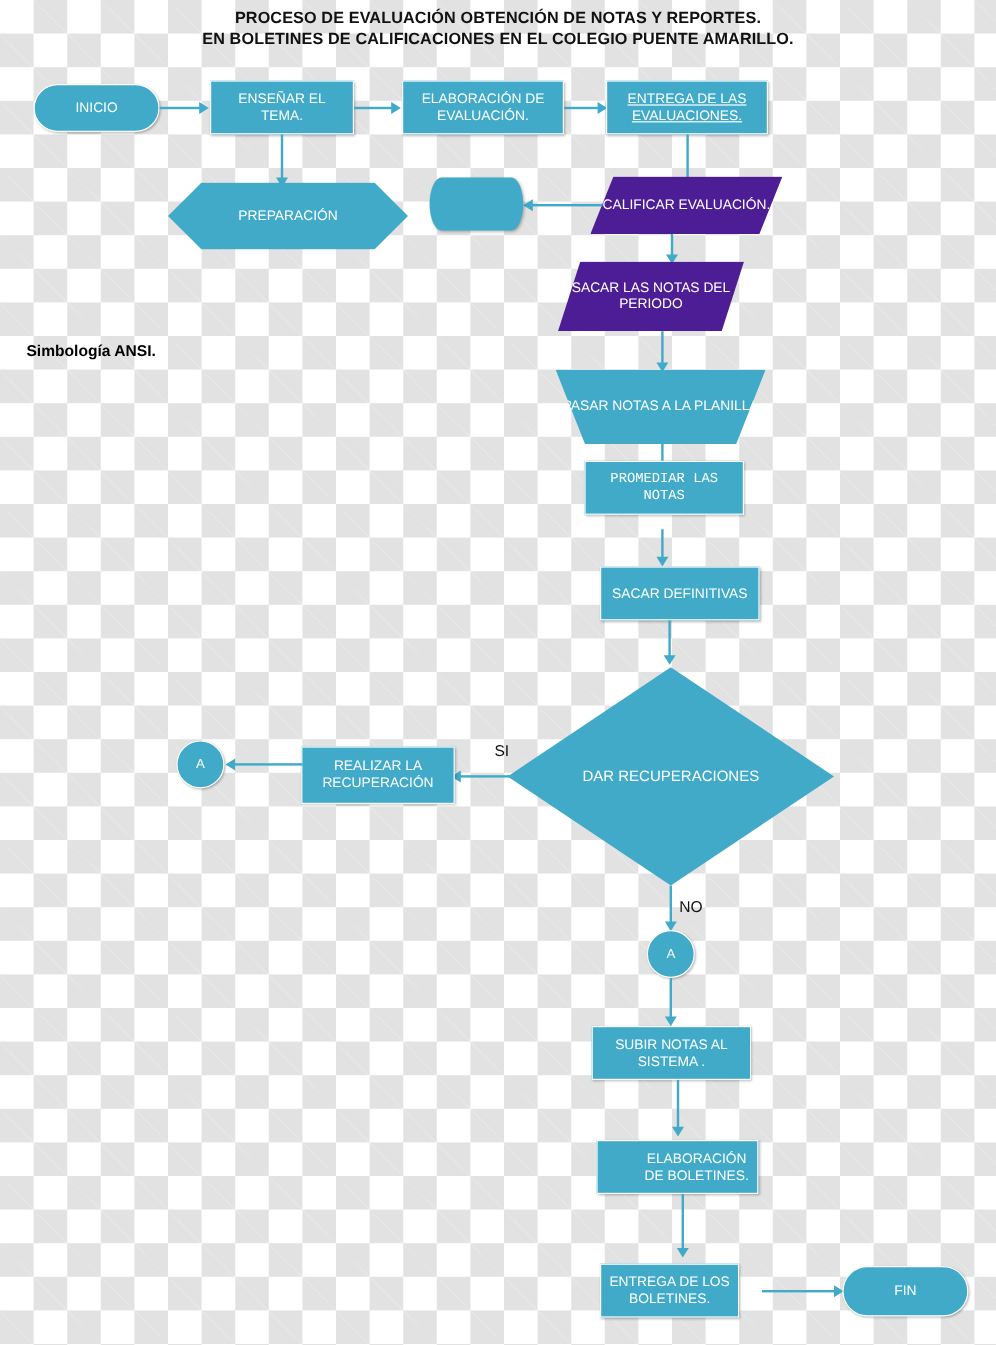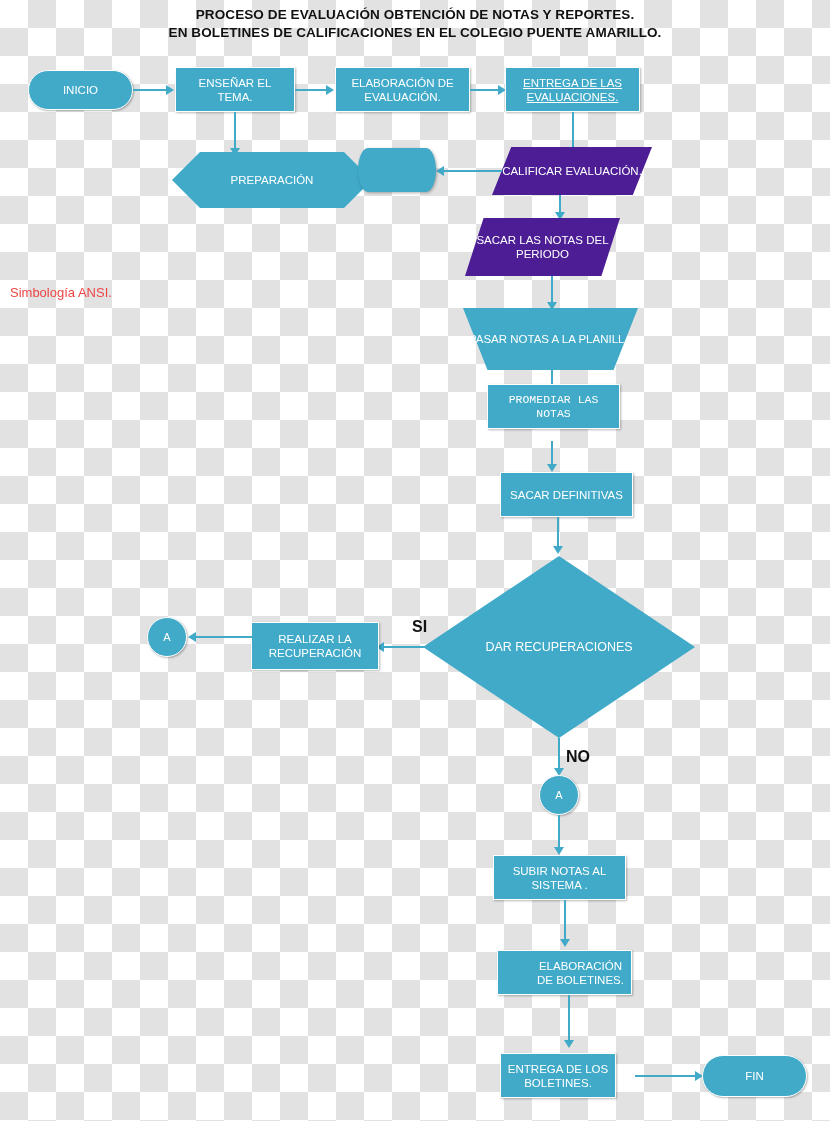--- a/index.html
+++ b/index.html
@@ -18,22 +18,22 @@
   .canvas{position:absolute;left:0;top:0;width:830px;height:1121px;}
 
   
   .title{
     position:absolute;left:0;top:6px;width:830px;
     text-align:center;color:#111;font-size:13.5px;font-weight:bold;
     line-height:18px;letter-spacing:.1px;
   }
   .title div{white-space:nowrap;}
   .simbologia{
-    position:absolute;left:10px;top:285px;
-    font-size:13px;font-weight:normal;color:#ef4444;
+    position:absolute;left:22px;top:285px;
+    font-size:13px;font-weight:bold;color:#000000;
   }
 
   
   .node{
     position:absolute;
     box-sizing:border-box;
     background:#40aac8;
     border:1px solid #ffffff;
     color:#ffffff;
     display:flex;align-items:center;justify-content:center;
@@ -56,21 +56,20 @@
     clip-path:polygon(12% 0%,100% 0%,88% 100%,0% 100%);
     box-shadow:none;
     filter:drop-shadow(1px 1px 1.5px rgba(0,0,0,.3));
   }
   
   .hex{
     border:none;background:#40aac8;
     clip-path:polygon(14% 0%,86% 0%,100% 50%,86% 100%,14% 100%,0% 50%);
     box-shadow:none;
     filter:drop-shadow(1px 1px 1.5px rgba(0,0,0,.3));
-    margin-left:32px;
   }
   
   .trap{
     border:none;background:#40aac8;
     clip-path:polygon(0% 0%,100% 0%,86% 100%,14% 100%);
     box-shadow:none;
     filter:drop-shadow(1px 1px 1.5px rgba(0,0,0,.3));
   }
   
   .diamond{
@@ -98,21 +97,21 @@
   
   .ln{position:absolute;background:#40aac8;}
   .lnh{height:2px;}
   .lnv{width:2px;}
   .arrow{position:absolute;width:0;height:0;}
   .ar-down{border-left:5px solid transparent;border-right:5px solid transparent;border-top:8px solid #40aac8;}
   .ar-right{border-top:5px solid transparent;border-bottom:5px solid transparent;border-left:8px solid #40aac8;}
   .ar-left{border-top:5px solid transparent;border-bottom:5px solid transparent;border-right:8px solid #40aac8;}
 
   .edge-label{
-    position:absolute;font-size:16px;color:#111;font-weight:bold;
+    position:absolute;font-size:13px;color:#111;font-weight:normal;
   }
 </style>
 </head>
 <body>
 
 <div class="canvas">
 
   <div class="title">
     <div>PROCESO DE EVALUACIÓN OBTENCIÓN DE NOTAS Y REPORTES.</div>
     <div>EN BOLETINES DE CALIFICACIONES EN EL COLEGIO PUENTE AMARILLO.</div>

